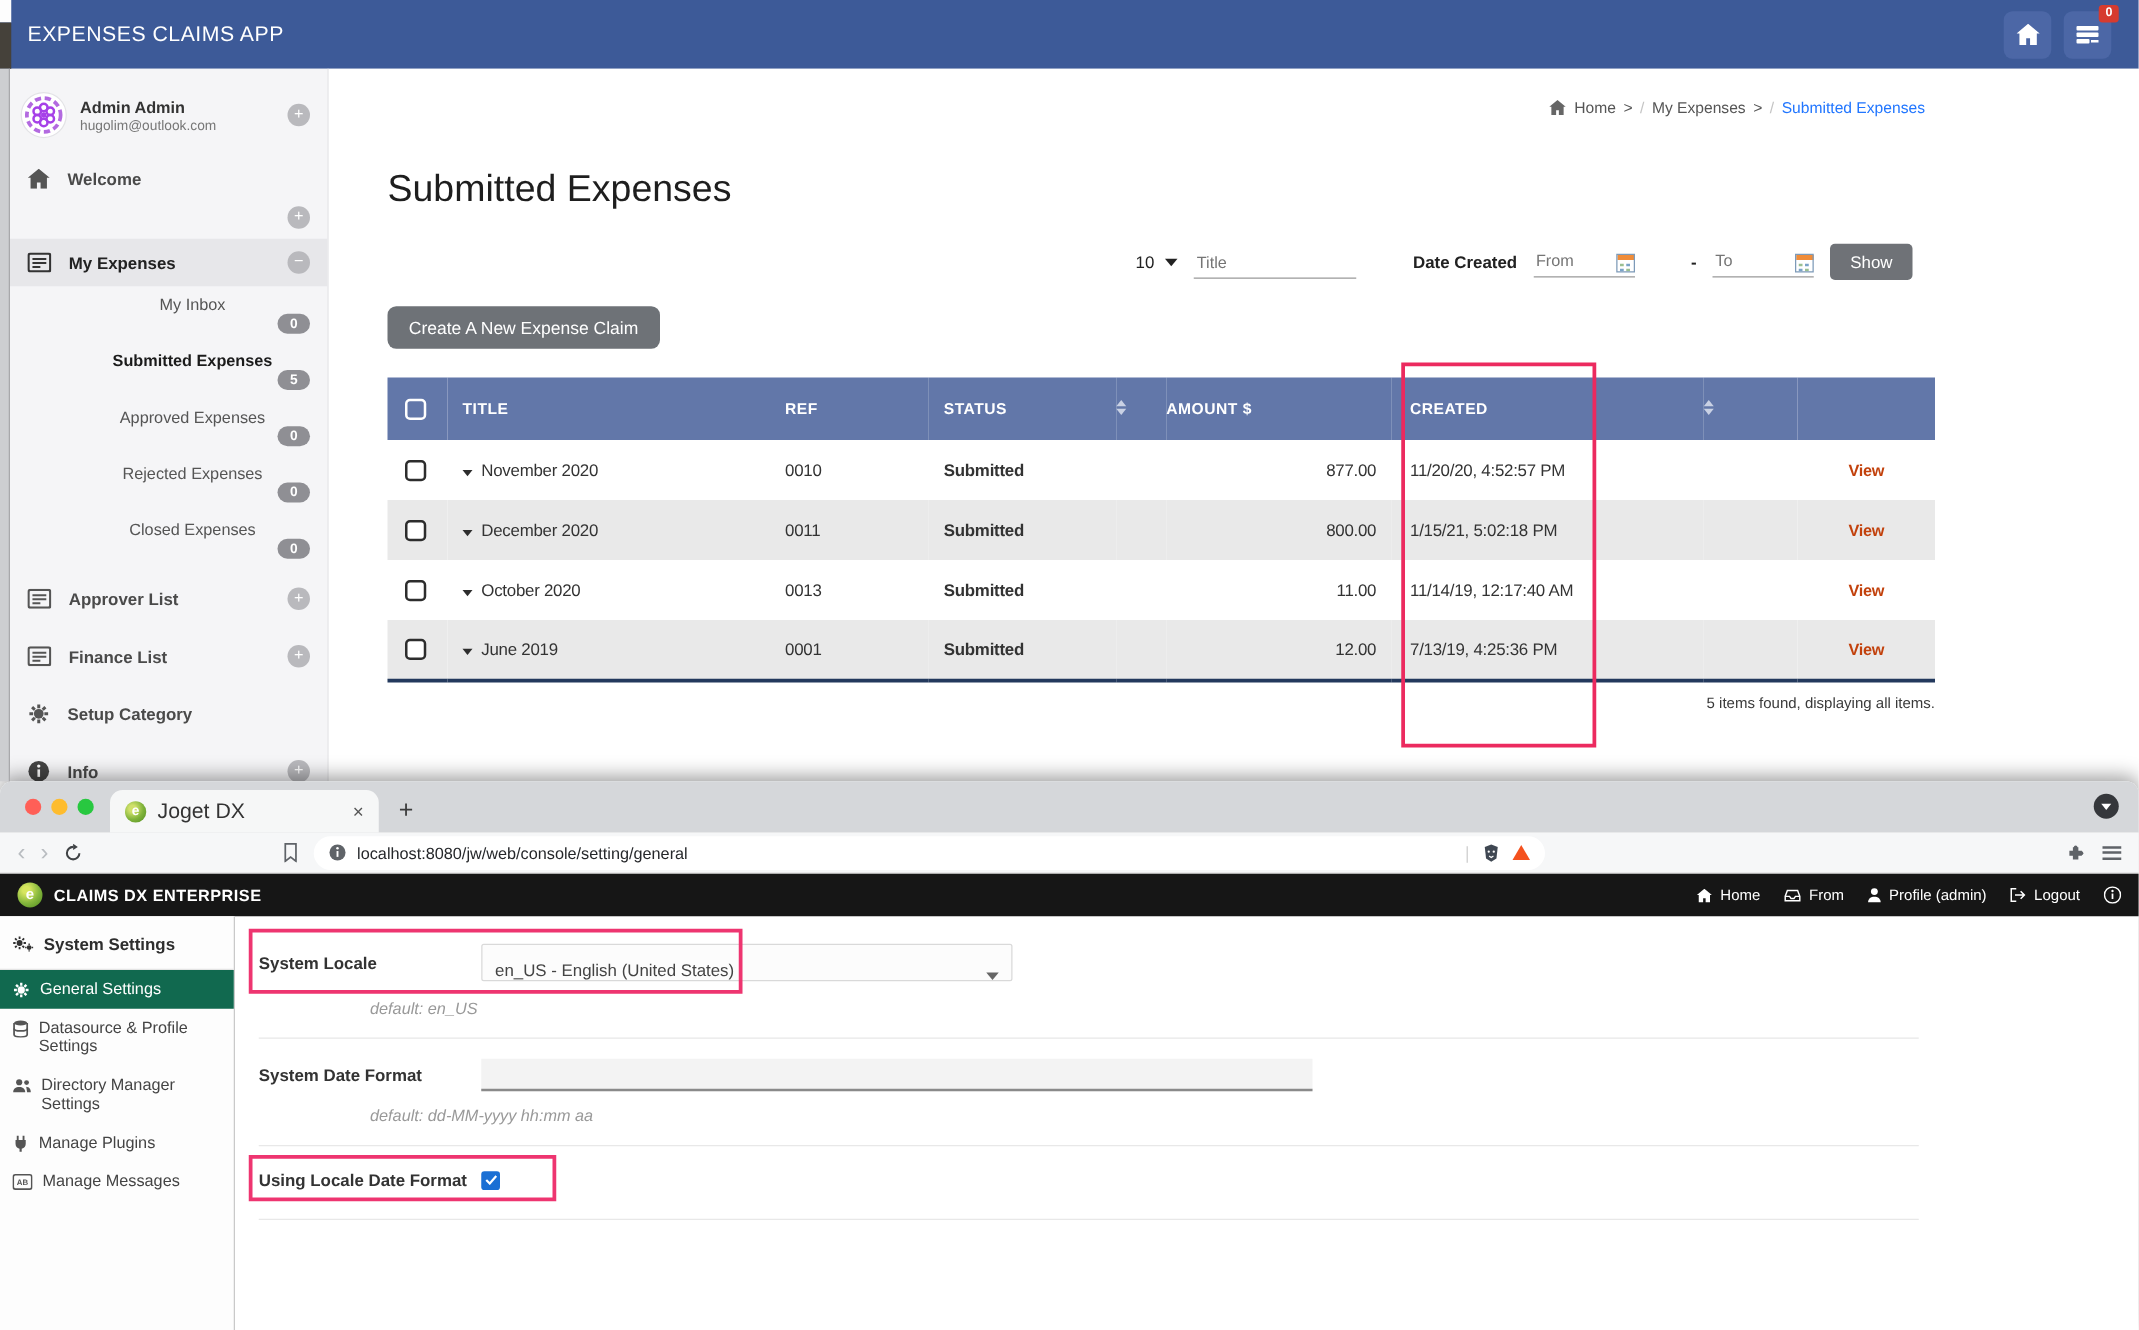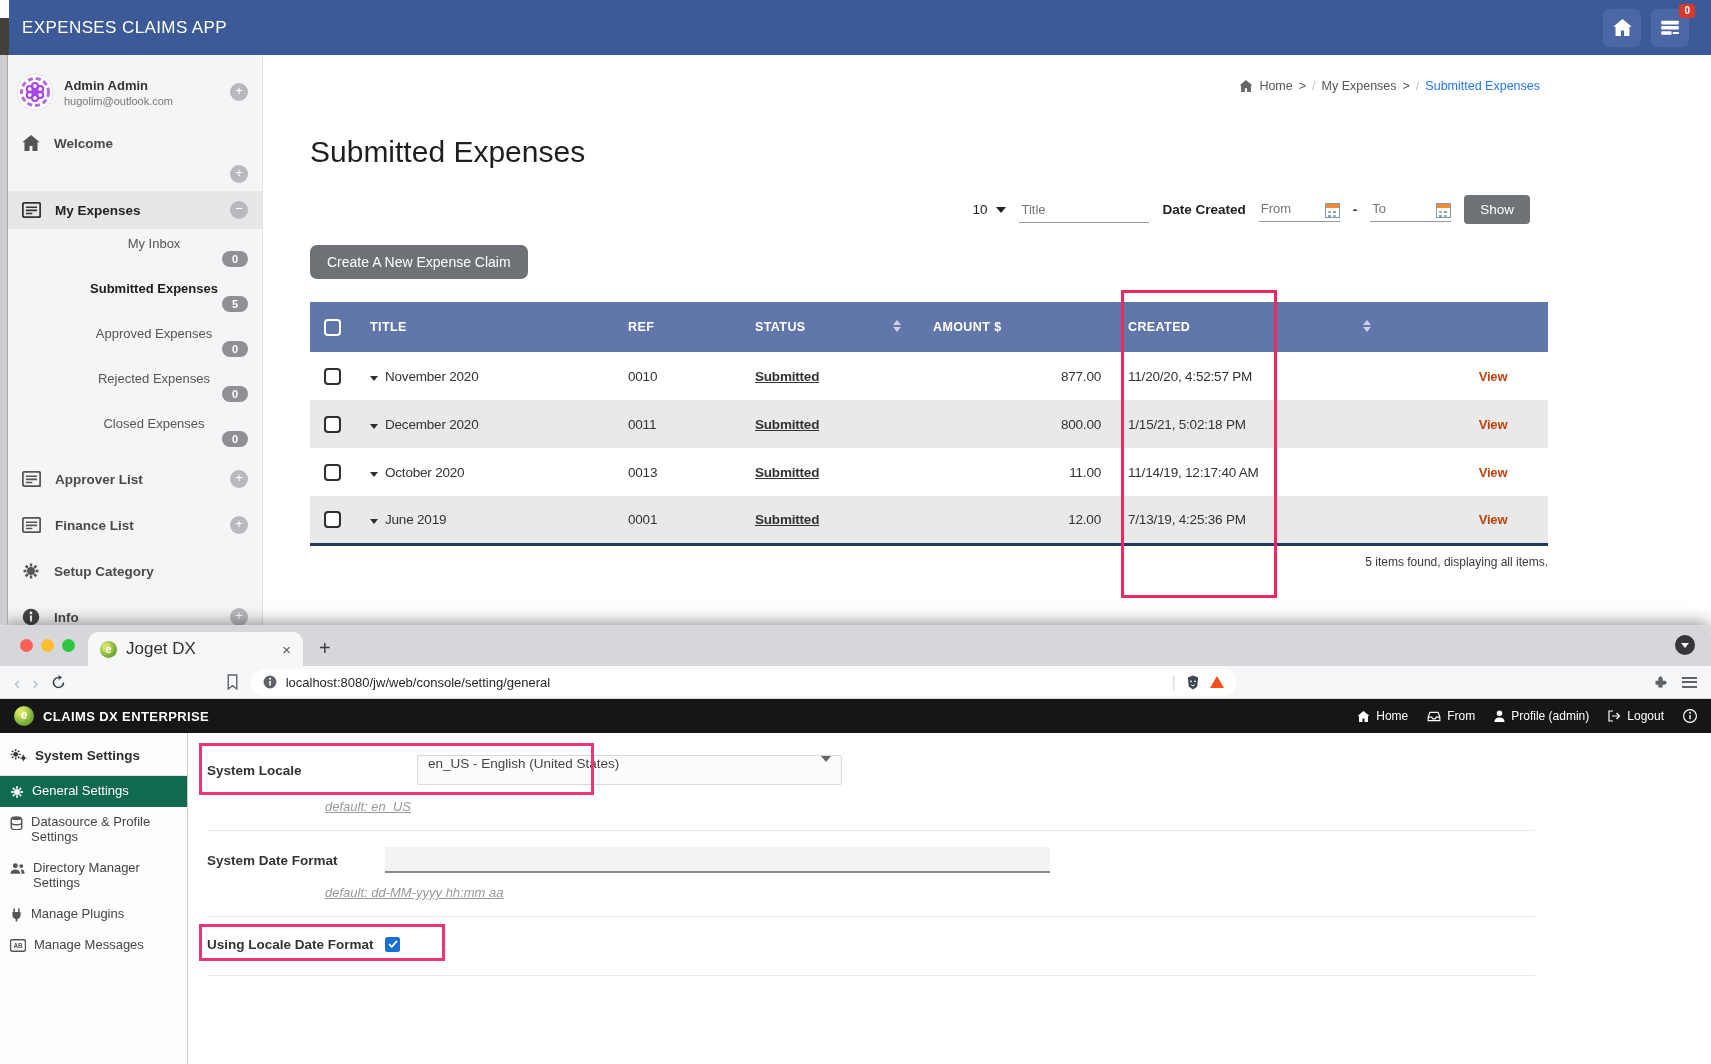--- a/index.html
+++ b/index.html
@@ -44,21 +44,21 @@
   .breadcrumb .crumb { cursor:pointer; }
   .breadcrumb .current { color:#2176ff; }
   .page-title { position:absolute; top:80px; left:47px; font-size:30px; font-weight:500; color:#1e1e1e; }
 
   .filter-row { position:absolute; top:140px; right:181px; display:flex; align-items:center; gap:13px; }
   .pagesize { display:flex; align-items:center; gap:9px; font-size:13.5px; color:#222; cursor:pointer; }
   .chev-down { width:0; height:0; border-left:5px solid transparent; border-right:5px solid transparent;
                border-top:6px solid #222; }
   .uline-input { border:none; border-bottom:1.5px solid #999; background:transparent; font-size:13px;
                  color:#333; padding:5px 2px; outline:none; font-family:inherit; }
-  .lbl-bold { font-size:13.5px; font-weight:bold; color:#222; }
+  .lbl-bold { font-size:13.5px; font-weight:bold; color:#222;margin-left:32px; }
   .date-wrap { display:flex; align-items:flex-end; gap:4px; border-bottom:1.5px solid #999; padding-bottom:2px; }
   .date-wrap input { border:none; background:transparent; width:62px; font-size:13px; padding:3px 2px;
                      outline:none; font-family:inherit; color:#333; }
   .cal-icon { width:15px; height:15px; border:1px solid #7d9ab8; background:
       linear-gradient(#f08c38, #f08c38) 0 0/15px 4px no-repeat,
       linear-gradient(#9bbf92, #9bbf92) 2px 7px/3px 2px no-repeat,
       linear-gradient(#7aa3c8, #7aa3c8) 7px 7px/3px 2px no-repeat,
       linear-gradient(#7aa3c8, #7aa3c8) 2px 11px/3px 2px no-repeat,
       linear-gradient(#9bbf92, #9bbf92) 7px 11px/3px 2px no-repeat, #fff;
       margin-bottom:1px; cursor:pointer; }
@@ -70,21 +70,21 @@
   .table-wrap { position:absolute; top:247px; left:47px; width:1238px; }
   table.exp { border-collapse:collapse; width:1238px; border-bottom:3px solid #23395d; table-layout:fixed; }
   table.exp th { background:#6277a9; height:50px; color:#fff; font-size:12.5px; letter-spacing:.4px;
                  text-align:left; font-weight:bold; }
   table.exp td { height:48px; font-size:13.5px; color:#333; letter-spacing:-.2px; }
   table.exp tbody tr:nth-child(even) { background:#e9e9e9; }
   .col-cb{width:48px}.col-title{width:270px}.col-ref{width:115px}.col-status{width:150px}
   .col-sort1{width:40px}.col-amount{width:180px}.col-created{width:250px}.col-sort2{width:75px}.col-view{width:110px}
   .pl12{padding-left:12px}.pl15{padding-left:15px}
   td.amount, th.amount { text-align:right; padding-right:12px; }
-  td.status { color:#efa02e; font-weight:bold;text-decoration:underline; }
+  td.status { color:#efa02e; font-weight:bold; }
   td.view { text-align:center; }
   .view-link { color:#c2410c; font-weight:bold; font-size:13px; text-decoration:none; cursor:pointer;margin-top:12px; }
   .cb { display:inline-block; width:17px; height:17px; border:2px solid #2d2d2d; border-radius:4px;
         background:#fff; margin-left:14px; vertical-align:middle; cursor:pointer; }
   .cb.hdr { border-color:#fff; background:transparent; }
   .caret-down { display:inline-block; width:0; height:0; border-left:4.5px solid transparent;
                 border-right:4.5px solid transparent; border-top:5.5px solid #2d2d2d; margin-right:7px; }
   .sortic { display:inline-block; }
   .sortic i { display:block; width:0; height:0; border-left:4.5px solid transparent; border-right:4.5px solid transparent; }
   .sortic .up { border-bottom:5px solid #c9d1e4; margin-bottom:2px; }
@@ -151,26 +151,26 @@
   .jsb-item { display:flex; align-items:flex-start; gap:8px; padding:8px 10px; font-size:13px;
               color:#444; cursor:pointer; line-height:1.15; }
   .jsb-item .ic { flex:0 0 auto; margin-top:1px; color:#555; }
   .jsb-item.active { background:#11694f; color:#fff; }
   .jsb-item.active .ic { color:#fff; }
 
   .joget-main { flex:1; position:relative; padding:14px 0 0 19px; }
   .form-row { display:flex; align-items:center; position:relative; }
   .form-label { width:178px; font-size:13.5px; font-weight:bold; color:#333; flex:0 0 auto; }
   .jg-select { width:425px; height:30px; background:#fcfcfc; border:1px solid #d9d9d9; border-radius:2px;
-               display:flex; align-items:flex-start; padding:0 10px; cursor:pointer;margin-left:32px; }
+               display:flex; align-items:flex-end; padding:0 10px; cursor:pointer; }
   .jg-select .val { font-size:13.5px; color:#444; }
   .jg-select .chev-down { margin-left:auto; border-top-color:#666; }
   .jg-input { width:665px; height:26px; background:#f3f3f3; border:none; border-bottom:2px solid #8a8a8a;
               outline:none; font-family:inherit; font-size:13px; padding:0 8px; }
-  .hint { margin:12px 0 0 118px; font-size:13px; font-style:italic; color:#999;text-decoration:underline; }
+  .hint { margin:12px 0 0 89px; font-size:13px; font-style:italic; color:#999; }
   .divider { border-top:1px solid #e8e8e8; margin:16px 176px 0 0; }
   .mt16 { margin-top:16px; }
   .jg-check { width:15px; height:15px; background:#1a6fd4; border-radius:2.5px; display:flex;
               align-items:center; justify-content:center; cursor:pointer; }
   .pink-rect { position:absolute; border:3px solid #ee3570; pointer-events:none; }
   .pink-a { left:-8px; top:-10px; width:395px; height:52px; }
   .pink-c { left:-8px; top:-9px; width:246px; height:37px; }
 </style>
 </head>
 <body>

